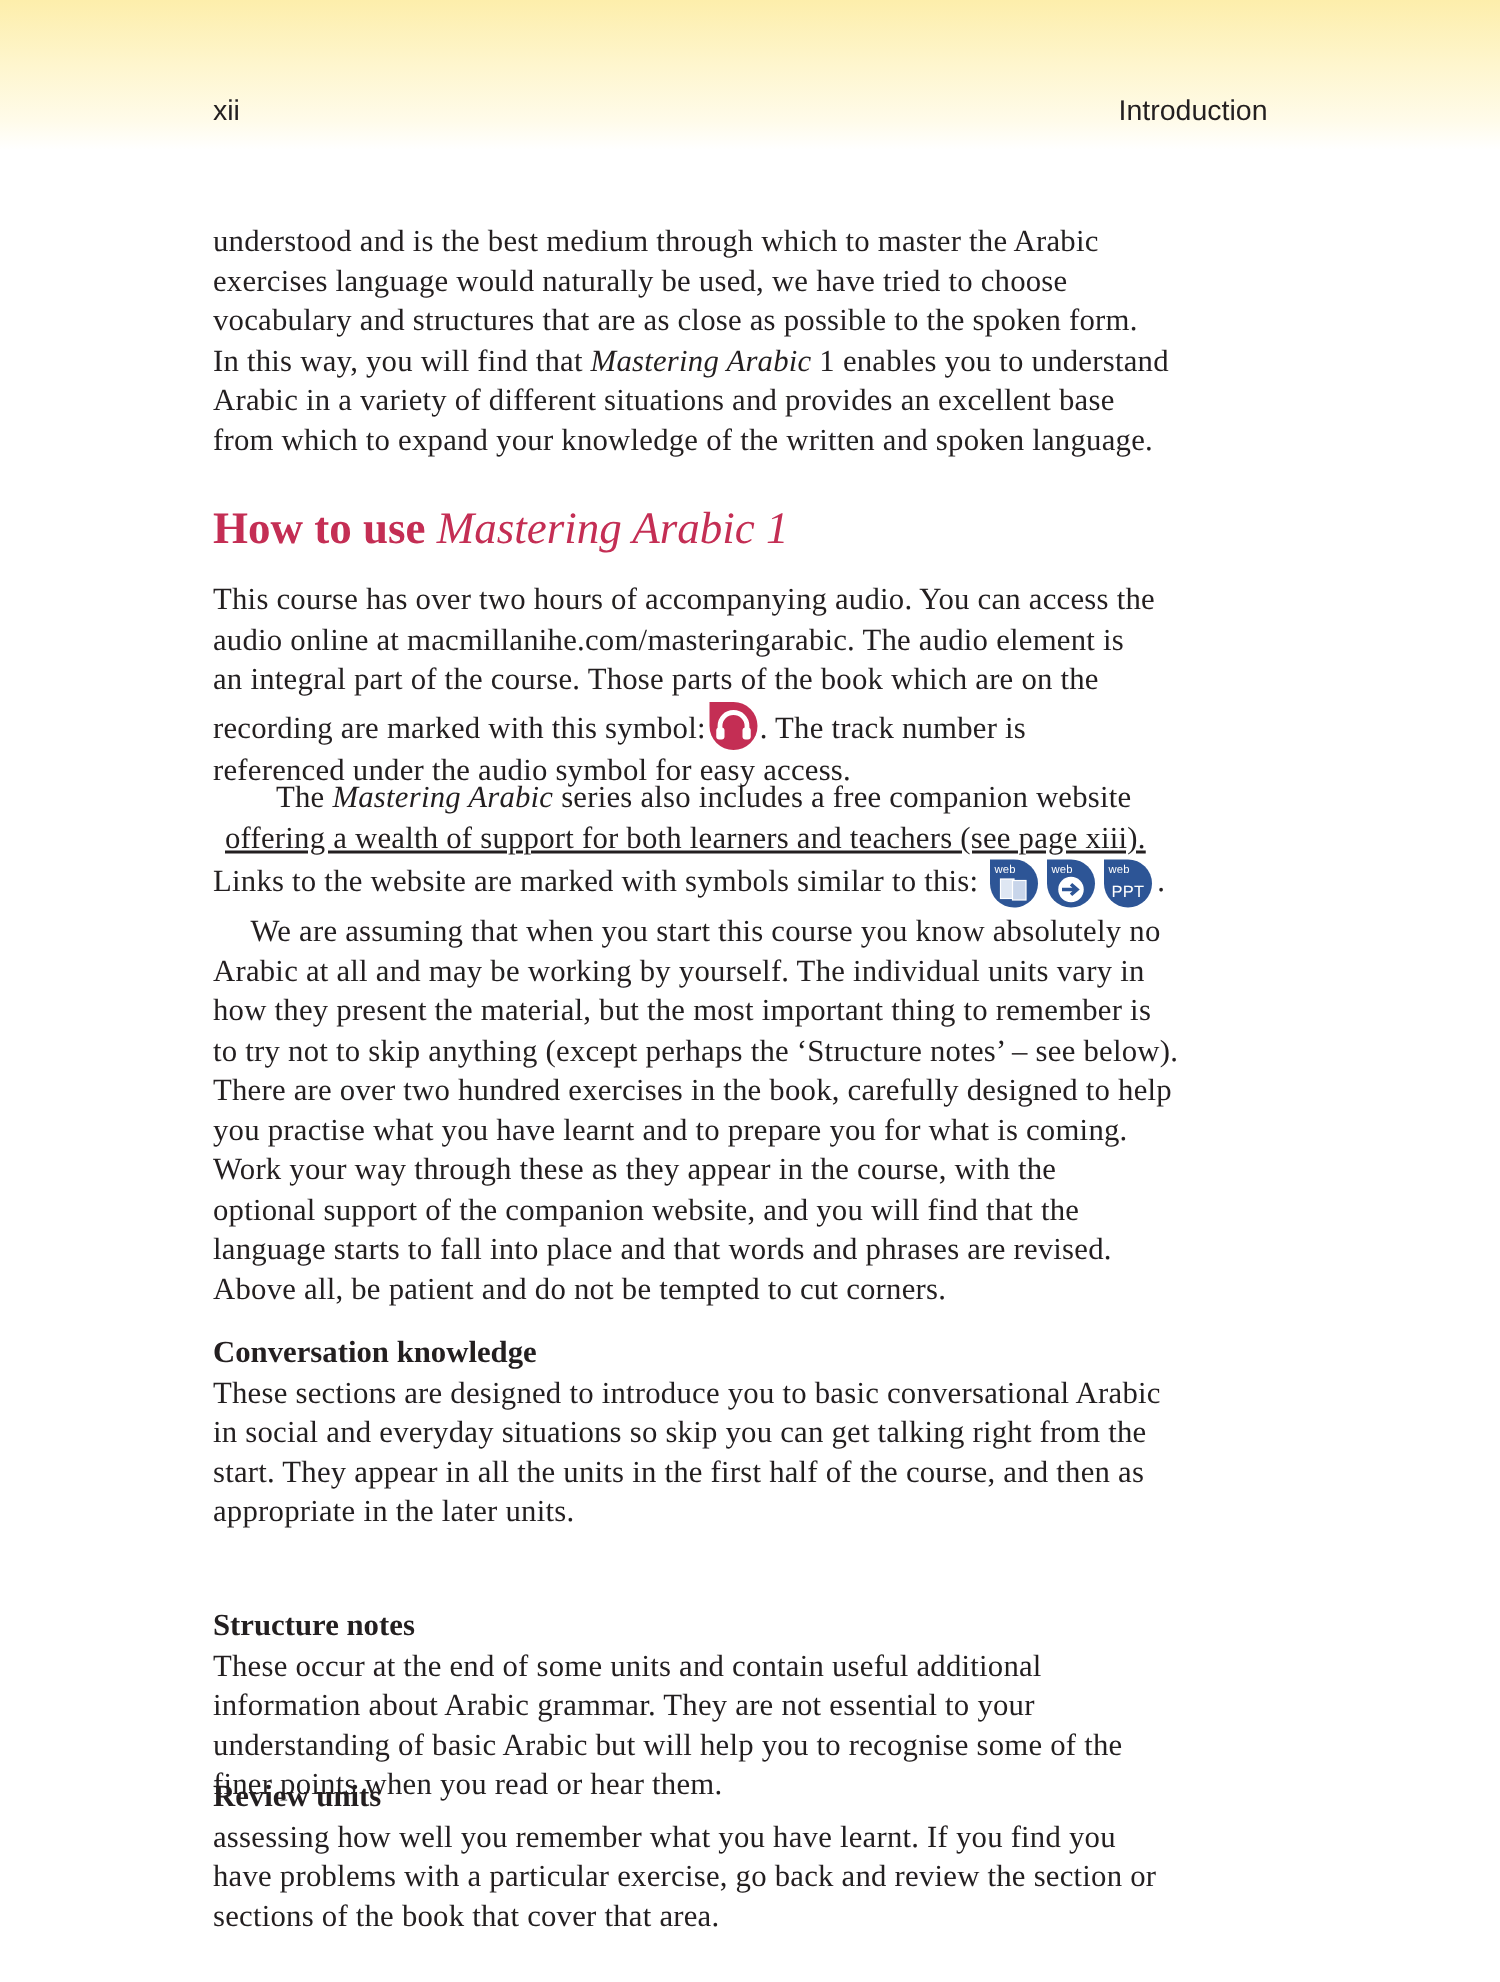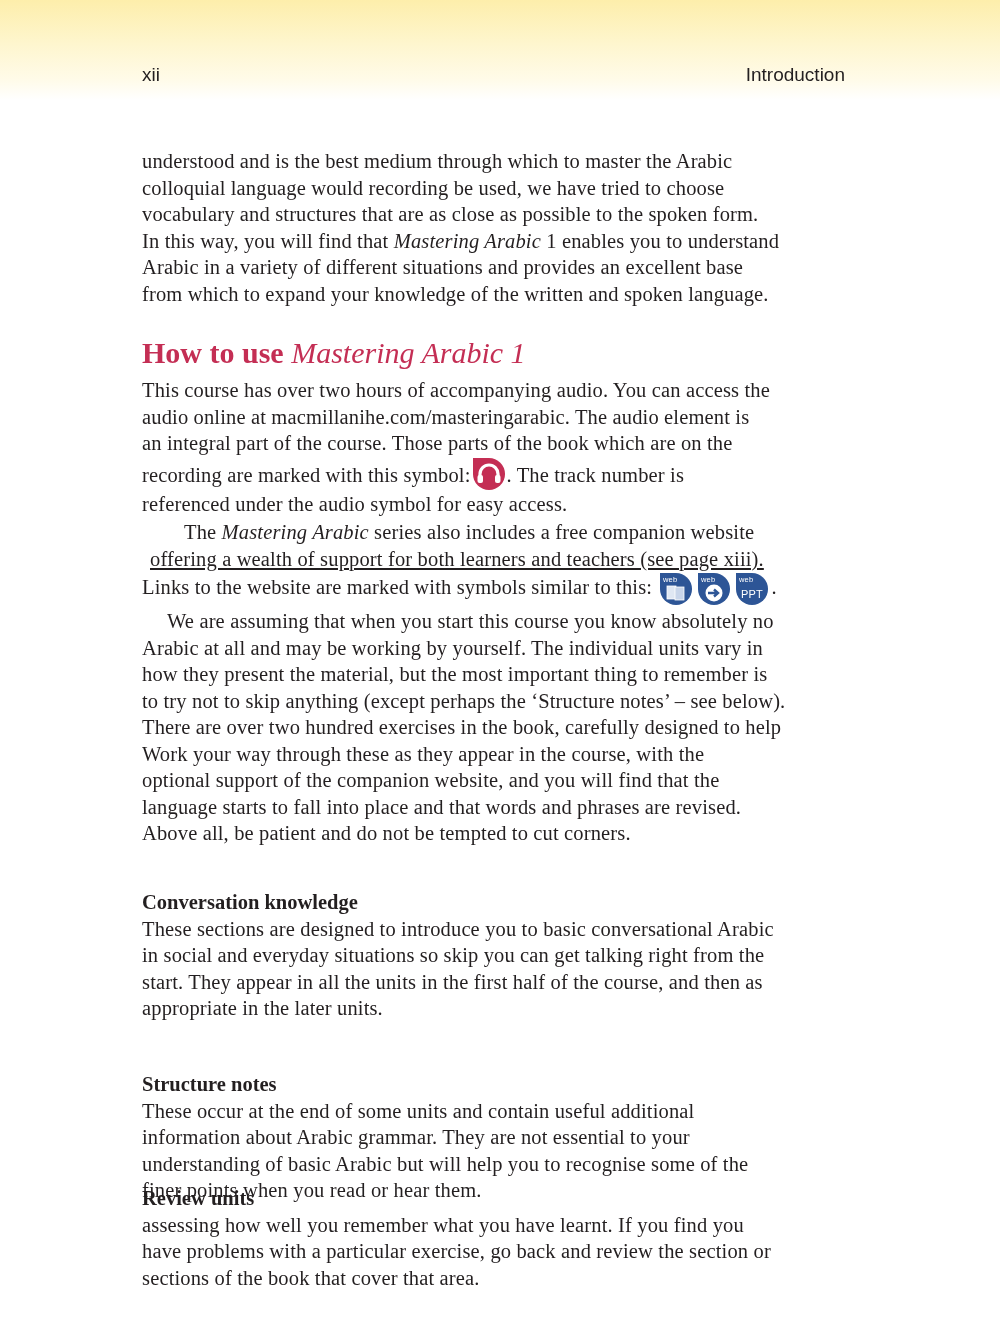--- a/index.html
+++ b/index.html
@@ -43,32 +43,32 @@
 </head>
 <body>
 
 <div class="running-head">
   <span>xii</span>
   <span>Introduction</span>
 </div>
 
 <div class="block" style="top:104px;margin-top:44px;">
   <span class="line">understood and is the best medium through which to master the Arabic</span>
-  <span class="line">colloquial language would recording be used, we have tried to choose</span>
+  <span class="line">exercises language would naturally be used, we have tried to choose</span>
   <span class="line">vocabulary and structures that are as close as possible to the spoken form.</span>
   <span class="line"><span>In this way, you will find that </span><i>Mastering Arabic</i><span> 1 enables you to understand</span></span>
   <span class="line">Arabic in a variety of different situations and provides an excellent base</span>
   <span class="line">from which to expand your knowledge of the written and spoken language.</span>
 </div>
 
 <div class="block h2" style="top:336px;">
   <span>How to use </span><i>Mastering Arabic 1</i>
 </div>
 
-<div class="block" style="top:377px;">
+<div class="block" style="top:387px;">
   <span class="line">This course has over two hours of accompanying audio. You can access the</span>
   <span class="line">audio online at macmillanihe.com/masteringarabic. The audio element is</span>
   <span class="line">an integral part of the course. Those parts of the book which are on the</span>
   <span class="line"><span>recording are marked with this symbol:</span><svg class="audio-icon" viewBox="0 0 34 34">
       <path d="M17 1 A16 16 0 1 1 1 17 L1 1 Z" fill="#c42e54"></path>
       <path d="M8 24 L8 17 A9 9 0 0 1 26 17 L26 24" fill="none" stroke="#ffffff" stroke-width="3.2"></path>
       <rect x="5.5" y="18" width="5.5" height="8" rx="2" fill="#ffffff"></rect>
       <rect x="23" y="18" width="5.5" height="8" rx="2" fill="#ffffff"></rect>
     </svg><span>. The track number is</span></span>
   <span class="line">referenced under the audio symbol for easy access.</span>
@@ -94,20 +94,21 @@
       <text x="6" y="26" font-size="11" fill="#ffffff" font-family="Liberation Sans, sans-serif">PPT</text>
     </svg><span>.</span></span>
 </div>
 
 <div class="block" style="top:608px;">
   <span class="line" style="padding-left:25px;">We are assuming that when you start this course you know absolutely no</span>
   <span class="line">Arabic at all and may be working by yourself. The individual units vary in</span>
   <span class="line">how they present the material, but the most important thing to remember is</span>
   <span class="line">to try not to skip anything (except perhaps the ‘Structure notes’ – see below).</span>
   <span class="line">There are over two hundred exercises in the book, carefully designed to help</span>
+  <span class="line">you practise what you have learnt and to prepare you for what is coming.</span>
   <span class="line">Work your way through these as they appear in the course, with the</span>
   <span class="line">optional support of the companion website, and you will find that the</span>
   <span class="line">language starts to fall into place and that words and phrases are revised.</span>
   <span class="line">Above all, be patient and do not be tempted to cut corners.</span>
 </div>
 
 <div class="block" style="top:889px;">
   <div class="h3">Conversation knowledge</div>
   <span class="line">These sections are designed to introduce you to basic conversational Arabic</span>
   <span class="line">in social and everyday situations so skip you can get talking right from the</span>

